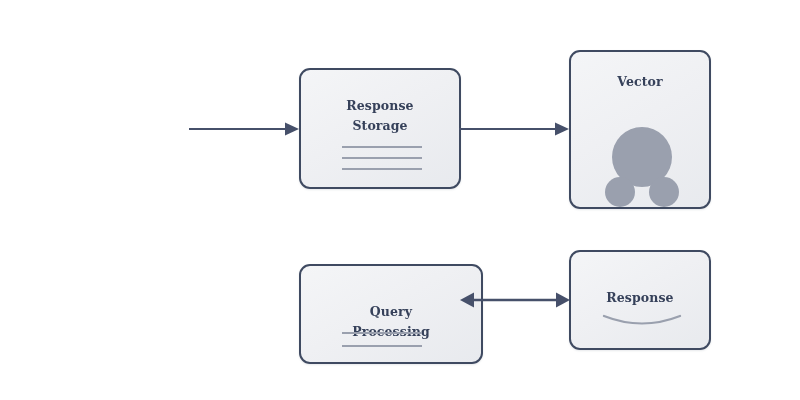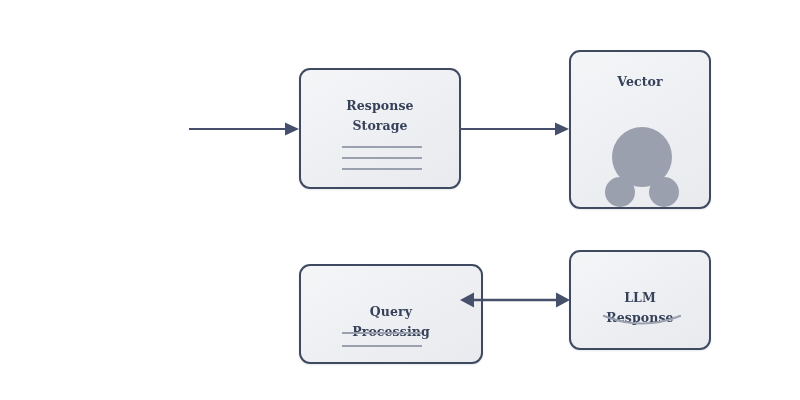--- a/index.html
+++ b/index.html
@@ -100,21 +100,20 @@
       <span class="ln">Processing</span>
     </div>
     <div>
       <div class="rule" style="left: 41px; top: 66px; width: 80px; background: rgb(154, 160, 174);"></div>
       <div class="rule" style="left: 41px; top: 79px; width: 80px; background: rgb(154, 160, 174);"></div>
     </div>
   </div>
 
   <div class="node" id="node-llm-response" style="left: 569px; top: 250px; width: 142px; height: 100px; border-color: rgb(63, 74, 97); background: linear-gradient(150deg, rgb(244, 245, 247) 0%, rgb(239, 240, 243) 45%, rgb(232, 234, 238) 100%);">
     <div class="node-title" style="top: 36px; color: rgb(54, 65, 90);">
-      <span class="ln">LLM</span>
       <span class="ln">Response</span>
     </div>
     <div class="arc" style="left:31px; top:60px;">
       <svg width="80" height="20" viewBox="0 0 80 20">
         <path d="M2 4 Q40 19 78 4" fill="none" stroke="#9aa0ae" stroke-width="2.2" stroke-linecap="round"></path>
       </svg>
     </div>
   </div>
 
   <div class="conn" id="conn-doc-to-embedding" style="left: 189px; top: 119px;">

